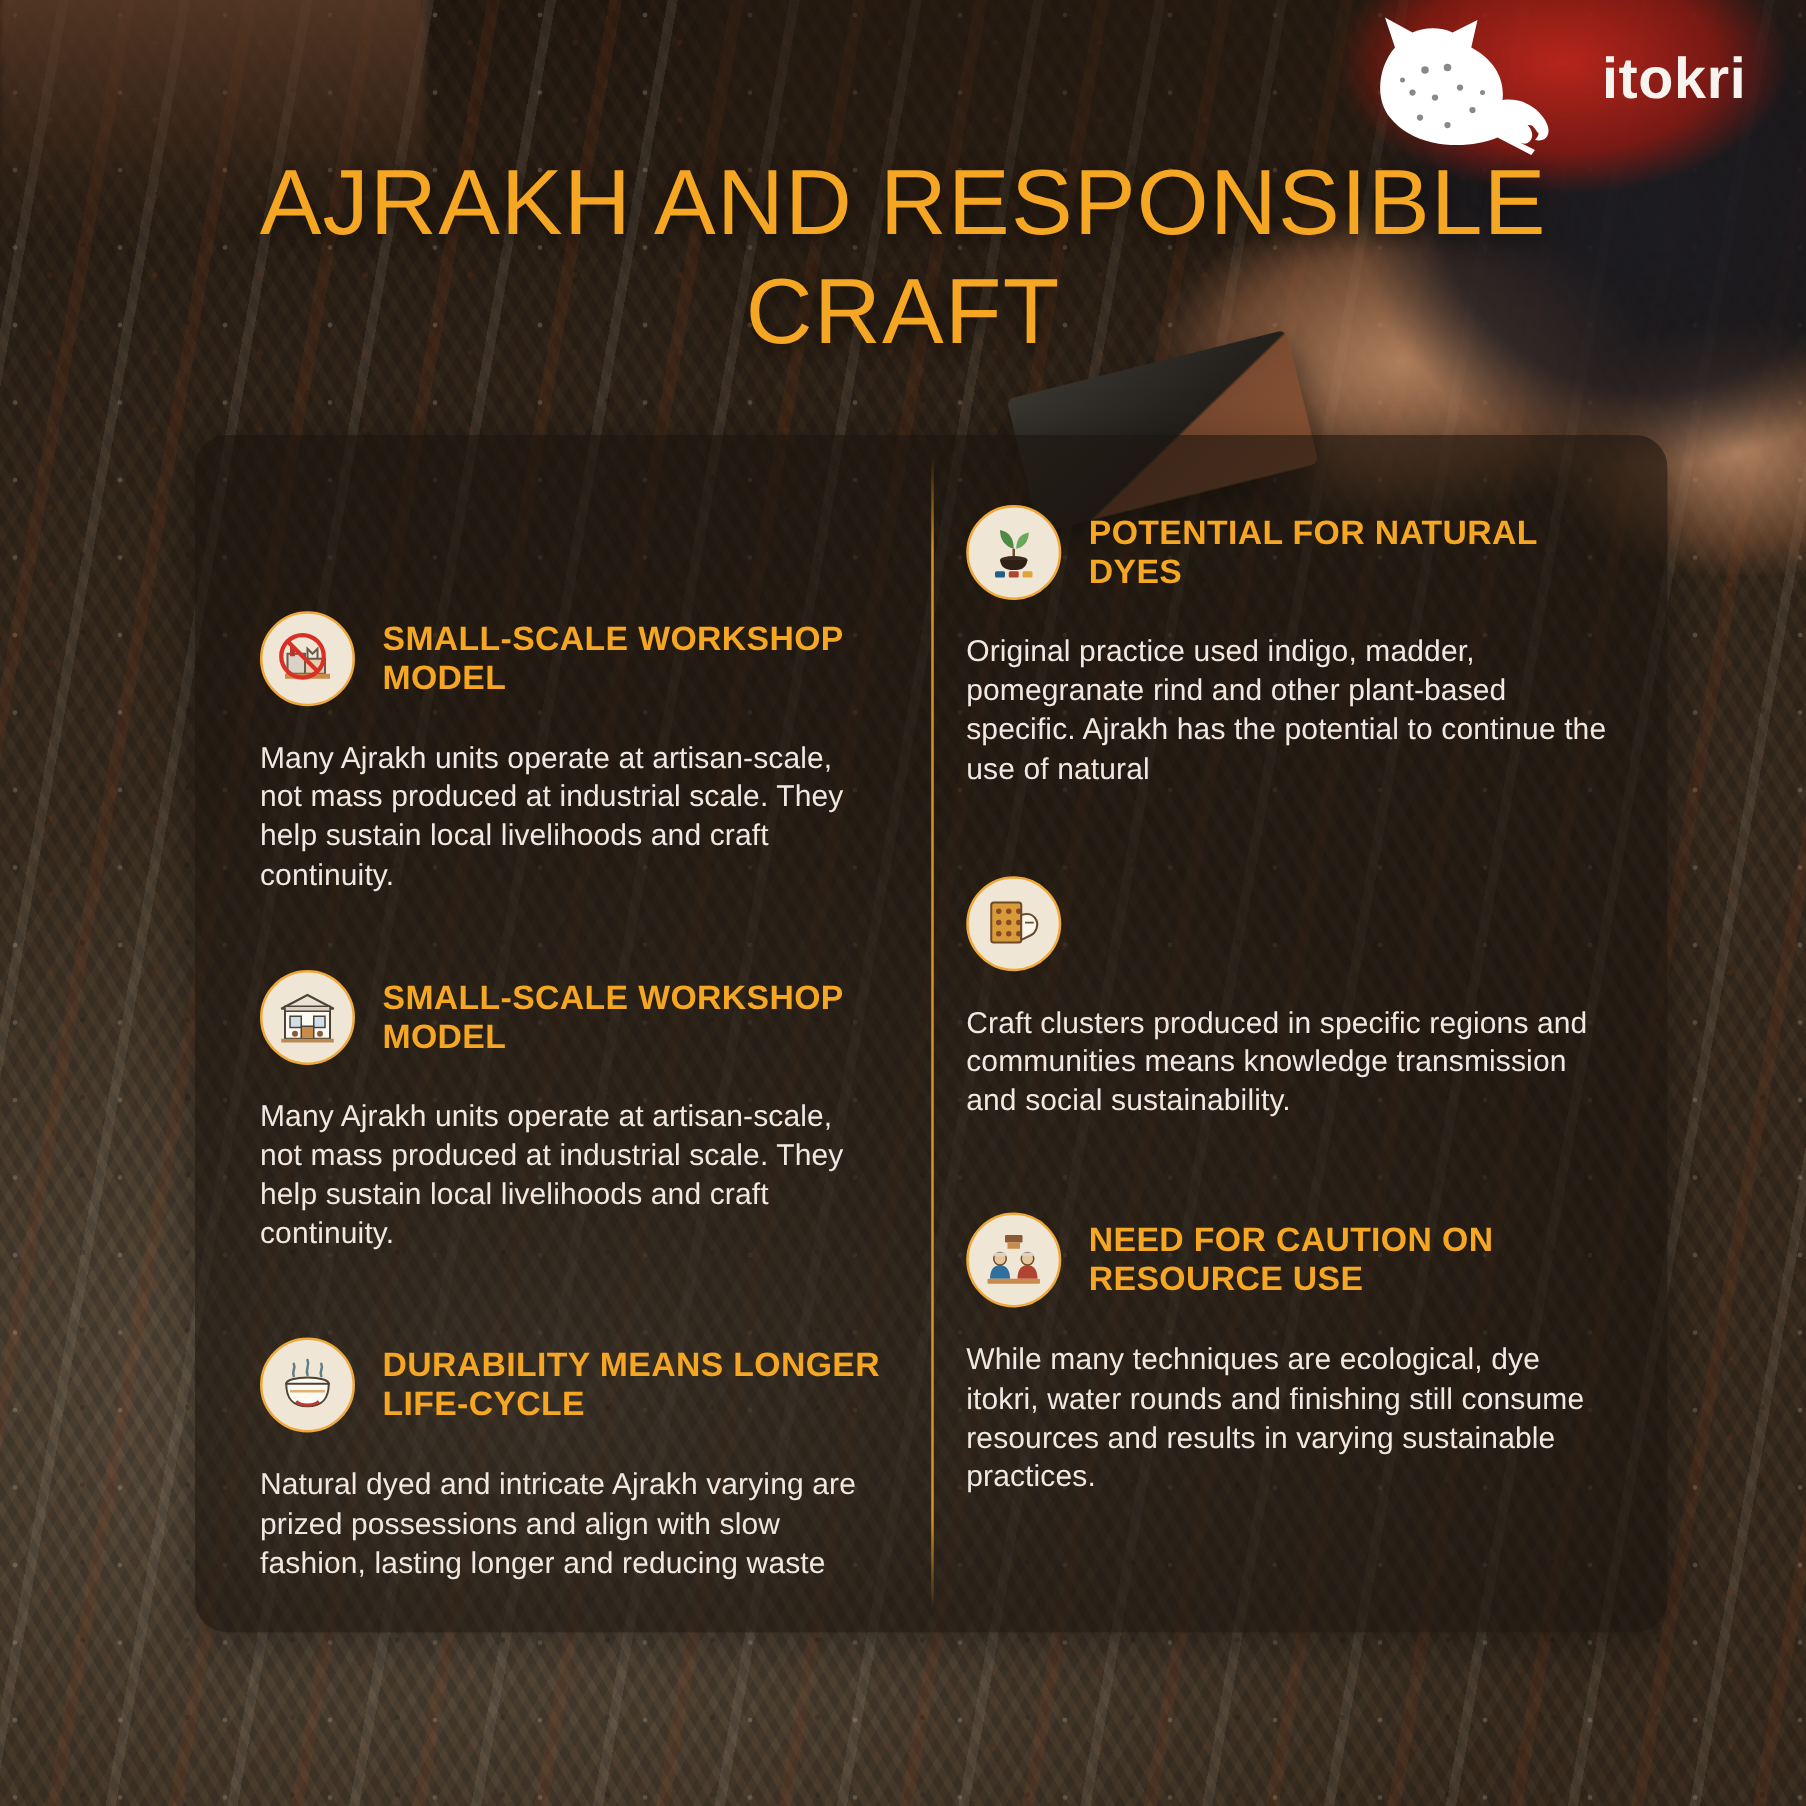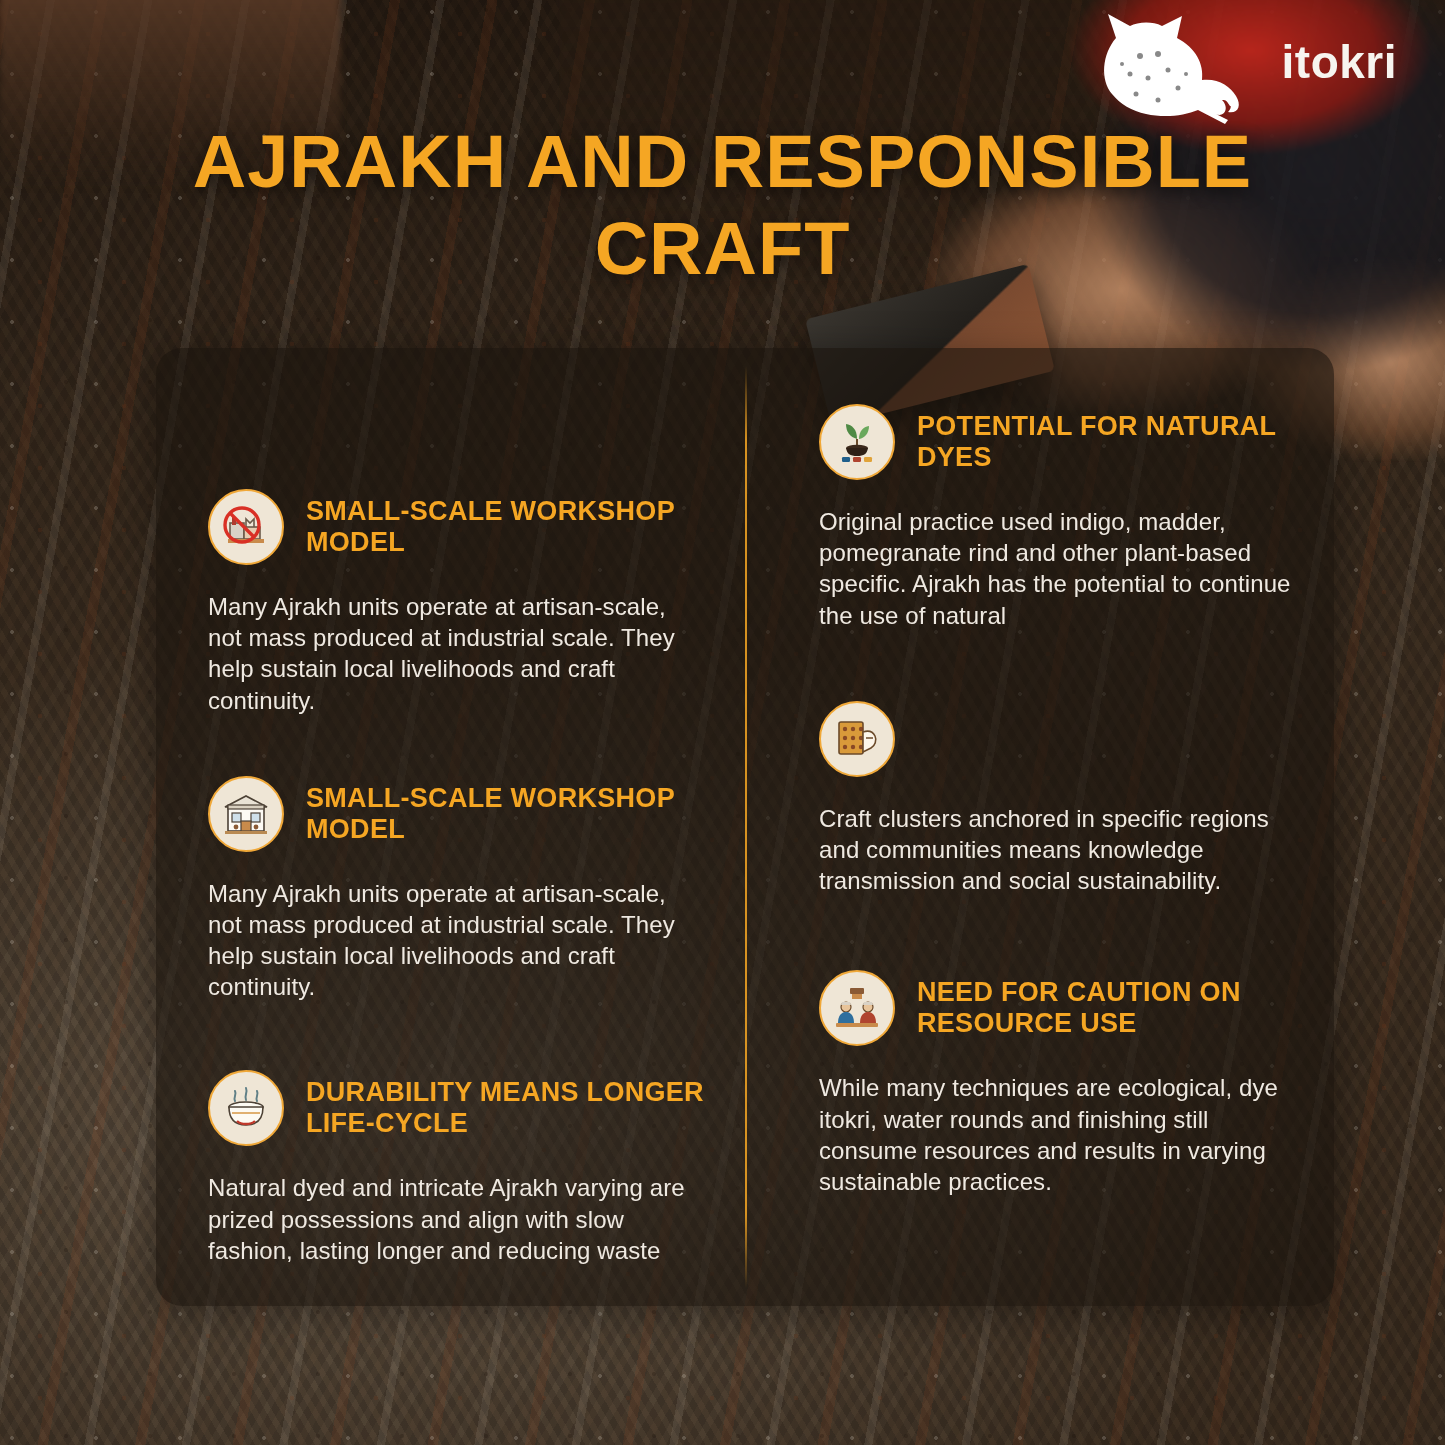--- a/index.html
+++ b/index.html
@@ -110,21 +110,21 @@
     line-height: 1;
     padding-bottom: 12px;
   }
 
   .title {
     position: absolute;
     left: 0; right: 0; top: 118px;
     text-align: center;
     color: #f5a623;
     font-size: 74px;
-    font-weight: bold;
+    font-weight: normal;
     line-height: 1.18;
     letter-spacing: 1px;
     text-shadow: 0 4px 16px rgba(0,0,0,.55);
     padding: 0 120px;
   }
 
   
   .card {
     position: absolute;
     left: 156px; top: 348px;
@@ -141,21 +141,21 @@
     background: linear-gradient(180deg, rgba(245,166,35,0) 0%, rgba(245,166,35,.85) 8%, rgba(245,166,35,.85) 92%, rgba(245,166,35,0) 100%);
   }
   .col {
     width: 50%;
     box-sizing: border-box;
     padding: 56px 46px 40px 48px;
     display: flex;
     flex-direction: column;
   }
   .col.left { padding-left: 52px; padding-right: 40px; justify-content: flex-end; }
-  .col.right { padding-left: 74px; padding-right: 40px; }
+  .col.right { padding-left: 28px; padding-right: 40px; }
 
   .item { margin-bottom: 34px; }
   .item:last-child { margin-bottom: 0; }
   .item-head {
     display: flex;
     align-items: center;
     gap: 22px;
     margin-bottom: 26px;
   }
   .icon-circle {
@@ -327,21 +327,21 @@
                   <circle cx="31" cy="26" r="2.2"></circle>
                 <circle cx="15" cy="35" r="2.2"></circle>
                   <circle cx="23" cy="35" r="2.2"></circle>
                   <circle cx="31" cy="35" r="2.2"></circle>
               </g>
               <path d="M33 20 c6 -2 10 0 12 4 c2 4 0 10 -4 12 l-8 4 Z" fill="#fdf6ea" stroke="#6b4a2a" stroke-width="1.6"></path>
               <path d="M36 26 h7" stroke="#6b4a2a" stroke-width="1.4"></path>
             </svg>
           </div>
         </div>
-        <div class="item-body">Craft clusters anchored in specific regions and communities means knowledge transmission and social sustainability.</div>
+        <div class="item-body">Craft clusters produced in specific regions and communities means knowledge transmission and social sustainability.</div>
       </div>
 
       <div class="item">
         <div class="item-head">
           <div class="icon-circle">
             <svg width="54" height="54" viewBox="0 0 54 54">
               <rect x="20" y="7" width="14" height="6" rx="1" fill="#8a5a35"></rect>
               <rect x="22" y="13" width="10" height="5" fill="#c98b4b"></rect>
               <circle cx="16" cy="26" r="5" fill="#e8c49a" stroke="#6b4a2a" stroke-width="1.2"></circle>
               <path d="M11 24 h10 l-1 -3 h-8 Z" fill="#d9d2c6"></path>

